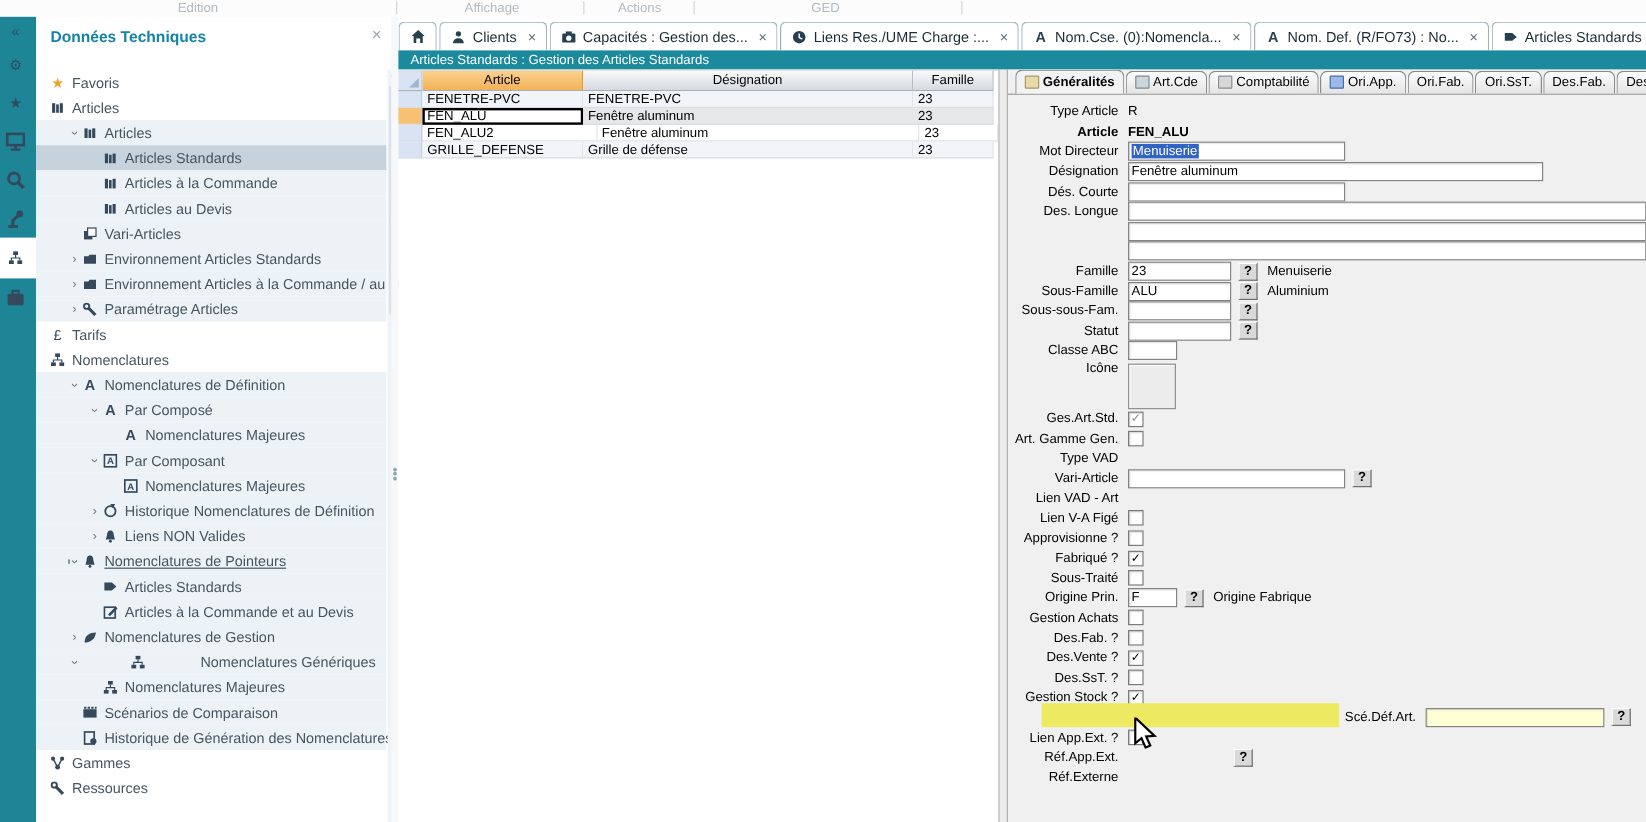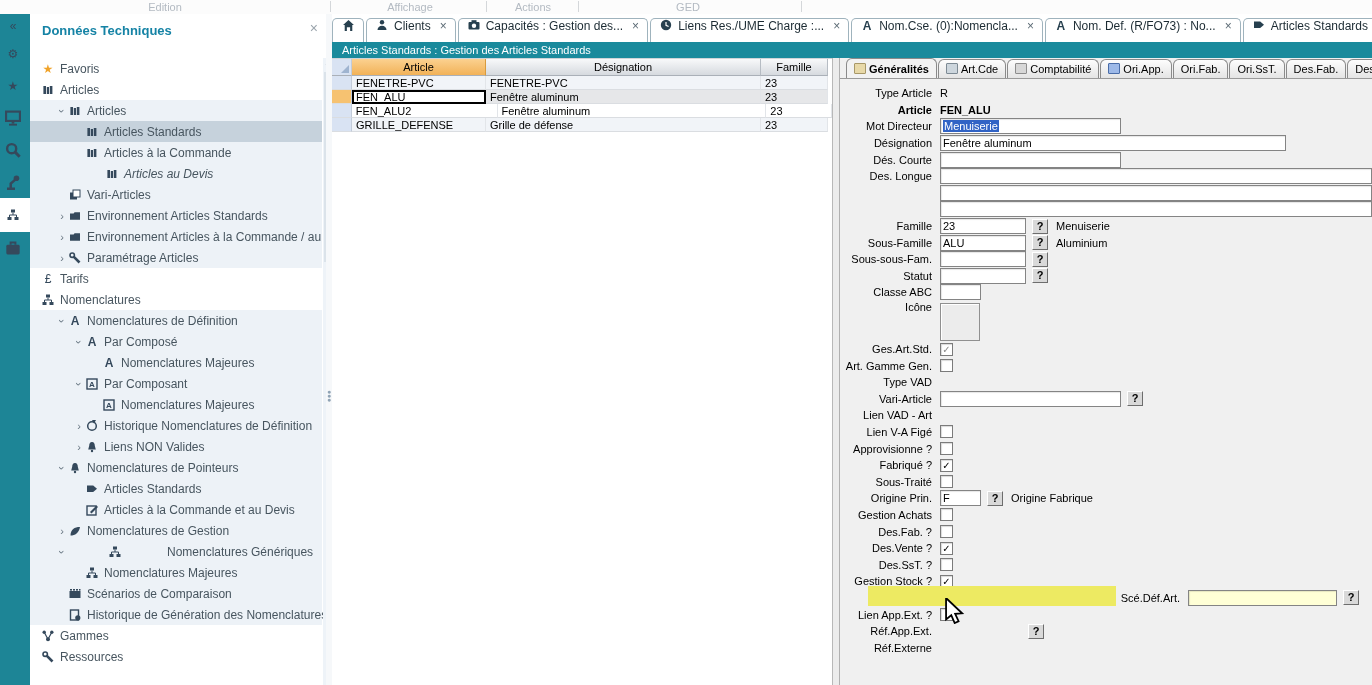--- a/index.html
+++ b/index.html
@@ -29,21 +29,21 @@
   .ticon{display:inline-flex;width:16px;justify-content:center;align-items:center;margin-right:4px;color:#35495c;font-size:12px;flex:0 0 16px;}
   .ticon svg{display:block;}
   .sb-scroll{position:absolute;top:44px;right:0;width:9px;bottom:0;background:#eef3f8;}
   .sb-scroll .up{position:absolute;top:2px;left:0;width:9px;text-align:center;font-size:6px;color:#555;}
   .sb-thumb{position:absolute;top:14px;left:1px;width:7px;height:190px;background:#dbe3ea;}
   .sb-split{position:absolute;top:14px;left:326px;width:6px;height:671px;background:#f6f8fa;}
   .sb-split .dots{position:absolute;top:376px;left:1px;width:4px;color:#8fa3b5;font-size:7px;line-height:4px;letter-spacing:0;}
   
   .main{position:absolute;left:332px;top:14px;right:0;bottom:0;}
   .tabbar{position:absolute;left:0;top:4px;right:0;height:24px;display:flex;align-items:flex-end;overflow:hidden;}
-  .tab{display:flex;align-items:flex-start;gap:5px;height:23px;padding:0 8px;margin-right:2px;background:#fff;
+  .tab{display:flex;align-items:center;gap:5px;height:23px;padding:0 8px;margin-right:2px;background:#fff;
        border:1px solid #9fb3bd;border-bottom:none;border-radius:5px 5px 0 0;font-size:12px;color:#1c2b33;white-space:nowrap;cursor:pointer;flex:0 0 auto;}
   .tab .ticon{margin-right:0;width:14px;flex:0 0 14px;color:#27404f;}
   .tab .x{color:#5c6b75;font-size:12px;margin-left:4px;}
   .crumb{position:absolute;left:0;top:28px;right:0;height:16px;background:#1a8a9c;color:#fff;font-size:11px;line-height:16px;padding-left:10px;box-sizing:border-box;}
   .content{position:absolute;left:0;top:44px;right:0;bottom:0;display:flex;}
   
   .tablewrap{width:500px;flex:0 0 500px;background:#fff;border-top:1px solid #cfd4d8;}
   .trow{display:flex;height:14px;font-size:11px;}
   .trow.head{height:17px;}
   .tcell{box-sizing:border-box;padding:0 4px;line-height:14px;overflow:hidden;white-space:nowrap;border-right:1px solid #e2e5e9;border-bottom:1px solid #dadde1;}
@@ -205,21 +205,21 @@
           <span class="chev"></span>
           <span class="ticon">
             <svg width="12" height="12" viewBox="0 0 12 12" fill="currentColor" stroke="none">
               <rect x="1.4" y="2" width="2.6" height="8"></rect>
               <rect x="4.8" y="3" width="2.2" height="7"></rect>
               <rect x="7.8" y="2" width="2.6" height="8"></rect>
             </svg>
           </span>
           <span>Articles à la Commande</span>
         </div>
-        <div class="tree-row shaded" style="padding-left: 64px; font-style: italic;">
+        <div class="tree-row shaded" style="padding-left: 44px;">
           <span class="chev"></span>
           <span class="ticon">
             <svg width="12" height="12" viewBox="0 0 12 12" fill="currentColor" stroke="none">
               <rect x="1.4" y="2" width="2.6" height="8"></rect>
               <rect x="4.8" y="3" width="2.2" height="7"></rect>
               <rect x="7.8" y="2" width="2.6" height="8"></rect>
             </svg>
           </span>
           <span>Articles au Devis</span>
         </div>
@@ -324,21 +324,21 @@
         <div class="tree-row shaded" style="padding-left: 44px;">
           <span class="chev">›</span>
           <span class="ticon">
             <svg width="12" height="12" viewBox="0 0 12 12" fill="currentColor" stroke="none">
               <path d="M6 1C3.8 1 3.3 2.8 3.2 4.8L2.2 8.6h7.6L8.8 4.8C8.7 2.8 8.2 1 6 1z"></path>
               <circle cx="6" cy="10" r="1.2"></circle>
             </svg>
           </span>
           <span>Liens NON Valides</span>
         </div>
-        <div class="tree-row shaded" style="padding-left: 27px;">
+        <div class="tree-row shaded" style="padding-left: 27px; text-decoration: underline;">
           <span class="chev down">›</span>
           <span class="ticon">
             <svg width="12" height="12" viewBox="0 0 12 12" fill="currentColor" stroke="none">
               <path d="M6 1C3.8 1 3.3 2.8 3.2 4.8L2.2 8.6h7.6L8.8 4.8C8.7 2.8 8.2 1 6 1z"></path>
               <circle cx="6" cy="10" r="1.2"></circle>
             </svg>
           </span>
           <span>Nomenclatures de Pointeurs</span>
         </div>
         <div class="tree-row shaded" style="padding-left: 44px;">

